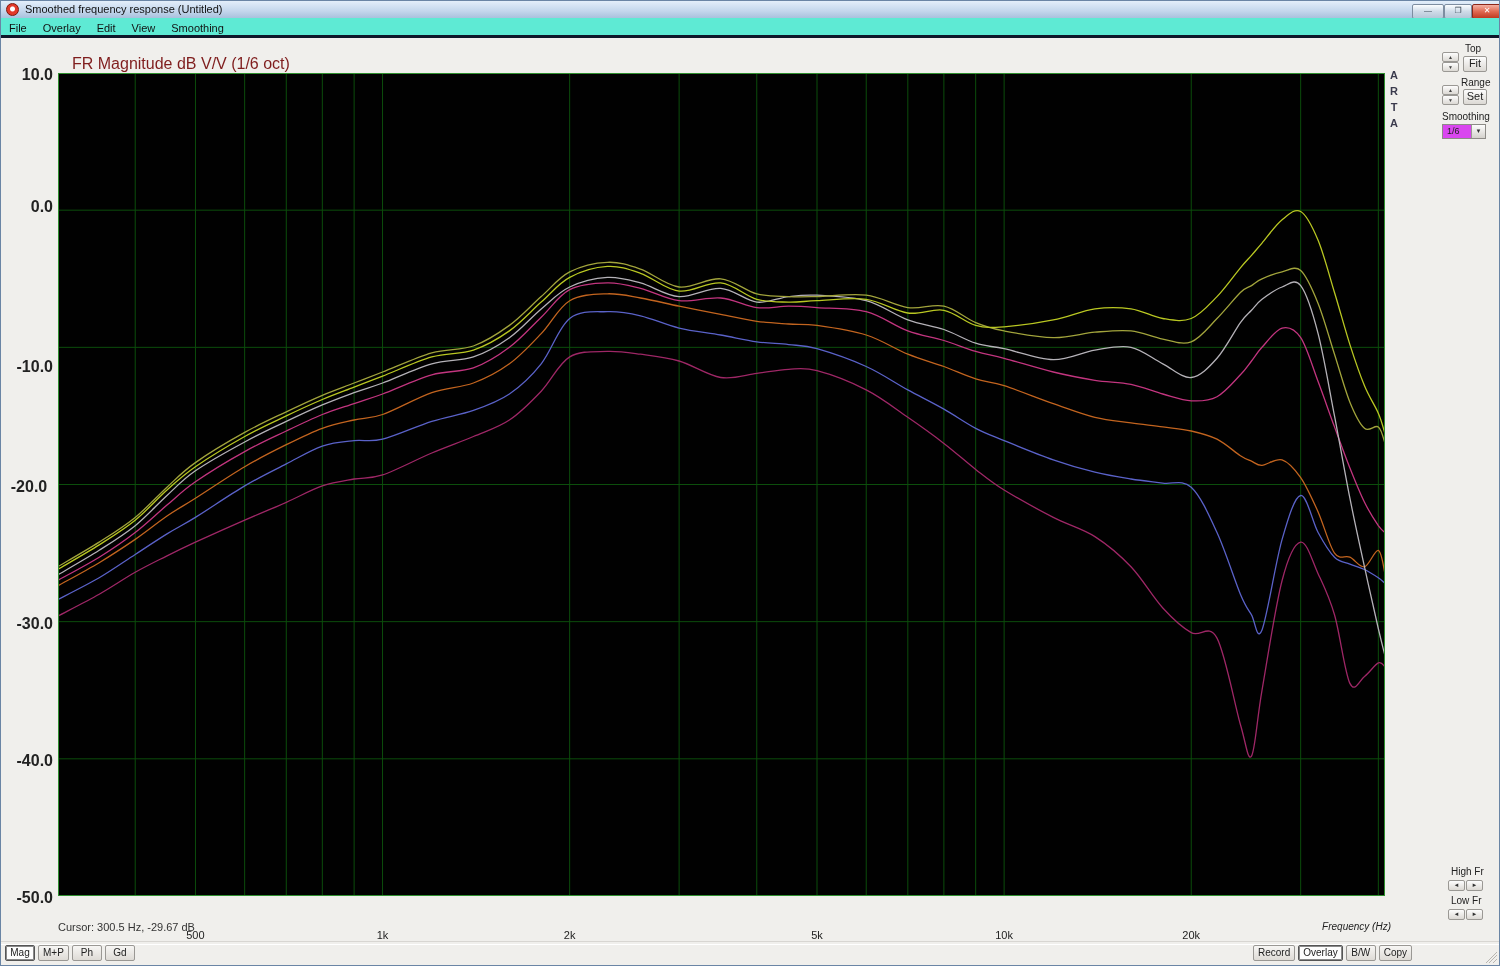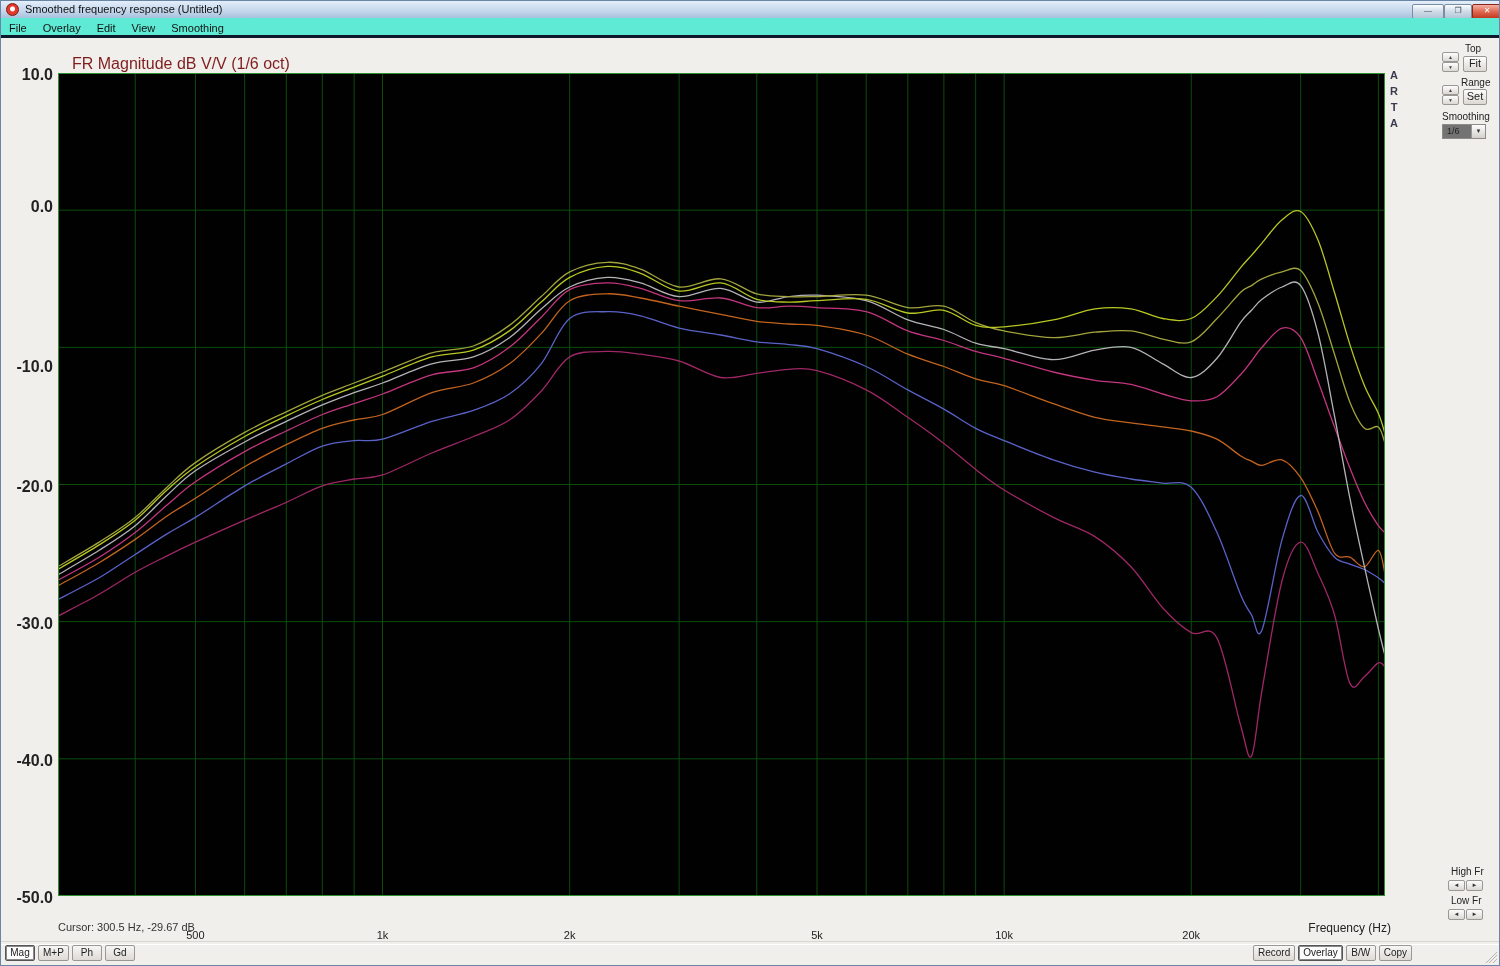--- a/index.html
+++ b/index.html
@@ -19,30 +19,30 @@
   
   #menubar{position:absolute;left:0;top:17px;width:100%;height:17px;background:#5eead4;border-bottom:3px solid #0f172a;}
   .menu-item{display:inline-block;padding:2px 8px 0 8px;font-size:11px;color:#111;cursor:default;}
   
   #plot-title{position:absolute;left:60px;top:54px;font-size:16px;color:#7f1d1d;margin-left:11px;}
   #chart-svg{position:absolute;left:57px;top:72px;background:#010101;}
   .ylab{position:absolute;left:4px;width:48px;text-align:right;font-size:16px;color:#222;font-weight:bold;}
   .xlab{position:absolute;width:44px;text-align:center;font-size:11px;color:#222;top:928px;}
   #arta-mark{position:absolute;left:1386px;top:66px;width:14px;font-size:11px;font-weight:bold;
     color:#3b3b4d;line-height:16px;text-align:center;}
-  #freq-label{position:absolute;left:1250px;top:920px;width:140px;text-align:right;font-size:12px;color:#222;}
+  #freq-label{position:absolute;left:1250px;top:920px;width:140px;text-align:right;font-size:10px;color:#222;font-style:italic;}
   #cursor-status{position:absolute;left:57px;top:920px;font-size:11px;color:#333;}
   
   .spinner{position:absolute;width:17px;height:20px;}
   .spin-half{width:17px;height:10px;border:1px solid #9a9894;box-sizing:border-box;border-radius:2px;
     background:linear-gradient(#fdfdfd,#dcd9d4);font-size:5px;line-height:8px;text-align:center;color:#444;}
   .small-label{position:absolute;font-size:10px;color:#222;}
   .small-btn{position:absolute;width:22px;height:14px;border:1px solid #9a9894;border-radius:2px;
     background:linear-gradient(#fdfdfd,#dcd9d4);font-size:11px;line-height:13px;text-align:center;color:#222;}
-  #smoothing-dd{position:absolute;left:1441px;top:123px;width:44px;height:15px;background:#737373;
+  #smoothing-dd{position:absolute;left:1441px;top:123px;width:44px;height:15px;background:#d946ef;
     border:1px solid #8d8b87;box-sizing:border-box;}
   #smoothing-dd .val{position:absolute;left:4px;top:1px;font-size:9px;color:#222;}
   #smoothing-dd .drop-btn{position:absolute;right:0;top:0;width:13px;height:13px;
     background:linear-gradient(#fdfdfd,#d4d1cc);border-left:1px solid #9a9894;font-size:6px;line-height:12px;text-align:center;color:#333;}
   .arrow-pair{position:absolute;display:flex;gap:1px;}
   .arrow-btn{width:17px;height:11px;border:1px solid #9a9894;border-radius:2px;box-sizing:border-box;
     background:linear-gradient(#fdfdfd,#dcd9d4);font-size:6px;line-height:9px;text-align:center;color:#333;}
   
   #groove{position:absolute;left:0;top:940px;width:100%;height:2px;border-top:1px solid #d8d6d2;border-bottom:1px solid #fff;}
   .bbar{position:absolute;top:944px;display:flex;gap:3px;}
@@ -106,21 +106,21 @@
       <path d="M-0.4,502.0C6.5,497.9,28.2,485.6,41.2,477.3C54.1,469.1,65.9,461.8,77.2,452.7C88.5,443.5,99.0,431.6,109.0,422.5C119.0,413.3,124.5,406.7,137.4,397.8C150.4,388.9,171.5,377.2,186.7,369.0C201.8,360.7,215.3,354.6,228.3,348.4C241.2,342.2,253.0,336.7,264.3,331.9C275.6,327.1,286.1,323.3,296.1,319.6C306.2,315.9,311.6,314.8,324.6,310.0C337.5,305.2,358.6,295.1,373.8,290.8C388.9,286.4,402.4,288.3,415.4,283.9C428.3,279.6,440.1,272.7,451.4,264.7C462.7,256.7,473.2,244.4,483.2,235.9C493.3,227.5,500.6,219.2,511.7,214.0C522.7,208.7,537.6,205.1,549.4,204.4C561.2,203.7,570.5,206.7,582.5,209.9C594.4,213.1,607.7,222.7,621.1,223.6C634.5,224.5,649.8,214.4,662.7,215.4C675.7,216.3,687.5,227.7,698.8,229.1C710.1,230.4,720.5,224.7,730.6,223.6C740.6,222.4,746.1,221.5,759.0,222.2C771.9,222.9,793.1,223.6,808.2,227.7C823.4,231.8,836.9,242.1,849.8,246.9C862.8,251.7,874.6,252.6,885.9,256.5C897.2,260.4,907.6,267.0,917.7,270.2C927.7,273.4,933.2,273.0,946.1,275.7C959.1,278.4,980.2,286.4,995.3,286.7C1010.5,286.9,1024.0,279.1,1036.9,277.1C1049.9,275.0,1061.7,272.0,1073.0,274.3C1084.3,276.6,1094.7,285.8,1104.8,290.8C1114.8,295.8,1124.2,305.4,1133.2,304.5C1142.3,303.6,1150.8,294.5,1159.0,285.3C1167.2,276.2,1176.7,257.6,1182.4,249.6C1188.2,241.6,1189.9,241.2,1193.5,237.3C1197.1,233.4,1198.9,230.2,1204.0,226.3C1209.1,222.4,1217.6,216.3,1224.1,214.0C1230.5,211.7,1236.7,204.8,1242.7,212.6C1248.7,220.4,1254.5,238.9,1260.1,260.6C1265.7,282.3,1271.2,315.5,1276.5,342.9C1281.8,370.4,1286.9,400.1,1291.9,425.2C1296.9,450.4,1301.7,472.1,1306.5,493.8C1311.2,515.5,1316.9,540.7,1320.3,555.5C1323.8,570.4,1325.9,578.4,1327.0,583.0" fill="none" stroke="#b5b2b8" stroke-width="1.3" stroke-linejoin="round"></path>
       <path d="M-0.4,493.8C6.5,489.7,28.2,477.3,41.2,469.1C54.1,460.9,65.9,453.6,77.2,444.4C88.5,435.3,99.0,423.4,109.0,414.2C119.0,405.1,124.5,398.7,137.4,389.6C150.4,380.4,171.5,367.8,186.7,359.4C201.8,350.9,215.3,345.0,228.3,338.8C241.2,332.6,253.0,327.1,264.3,322.3C275.6,317.5,286.1,313.9,296.1,310.0C306.2,306.1,311.6,304.1,324.6,299.0C337.5,294.0,358.6,284.2,373.8,279.8C388.9,275.5,402.4,277.5,415.4,273.0C428.3,268.4,440.1,260.6,451.4,252.4C462.7,244.2,473.2,232.5,483.2,223.6C493.3,214.7,500.6,204.6,511.7,198.9C522.7,193.2,537.6,189.7,549.4,189.3C561.2,188.8,570.5,192.0,582.5,196.1C594.4,200.3,607.7,212.4,621.1,214.0C634.5,215.6,649.8,204.6,662.7,205.8C675.7,206.9,687.5,217.9,698.8,220.8C710.1,223.8,720.5,223.1,730.6,223.6C740.6,224.0,746.1,223.8,759.0,223.6C771.9,223.4,793.1,220.4,808.2,222.2C823.4,224.0,836.9,232.7,849.8,234.6C862.8,236.4,874.6,230.7,885.9,233.2C897.2,235.7,907.6,245.5,917.7,249.6C927.7,253.8,933.2,255.4,946.1,257.9C959.1,260.4,980.2,264.5,995.3,264.7C1010.5,265.0,1024.0,260.4,1036.9,259.2C1049.9,258.1,1061.7,256.7,1073.0,257.9C1084.3,259.0,1094.7,264.3,1104.8,266.1C1114.8,267.9,1124.2,272.3,1133.2,268.8C1142.3,265.4,1150.8,253.8,1159.0,245.5C1167.2,237.3,1176.7,225.0,1182.4,219.5C1188.2,214.0,1189.9,214.9,1193.5,212.6C1197.1,210.3,1198.9,208.0,1204.0,205.8C1209.1,203.5,1217.6,200.3,1224.1,198.9C1230.5,197.5,1236.7,192.3,1242.7,197.5C1248.7,202.8,1254.5,216.5,1260.1,230.4C1265.7,244.4,1271.2,264.7,1276.5,281.2C1281.8,297.7,1286.9,316.9,1291.9,329.2C1296.9,341.5,1301.7,351.1,1306.5,355.3C1311.2,359.4,1316.9,351.4,1320.3,353.9C1323.8,356.4,1325.9,367.6,1327.0,370.4" fill="none" stroke="#a2a43c" stroke-width="1.3" stroke-linejoin="round"></path>
       <path d="M-0.4,496.5C6.5,492.4,28.2,480.1,41.2,471.9C54.1,463.6,65.9,456.3,77.2,447.2C88.5,438.0,99.0,425.9,109.0,417.0C119.0,408.1,124.5,402.6,137.4,393.7C150.4,384.8,171.5,372.0,186.7,363.5C201.8,355.0,215.3,349.1,228.3,342.9C241.2,336.7,253.0,331.3,264.3,326.5C275.6,321.7,286.1,318.0,296.1,314.1C306.2,310.2,311.6,308.2,324.6,303.1C337.5,298.1,358.6,288.3,373.8,283.9C388.9,279.6,402.4,281.4,415.4,277.1C428.3,272.7,440.1,265.9,451.4,257.9C462.7,249.9,473.2,238.0,483.2,229.1C493.3,220.2,500.6,210.3,511.7,204.4C522.7,198.4,537.6,194.1,549.4,193.4C561.2,192.7,570.5,196.1,582.5,200.3C594.4,204.4,607.7,216.5,621.1,218.1C634.5,219.7,649.8,208.5,662.7,209.9C675.7,211.2,687.5,223.1,698.8,226.3C710.1,229.5,720.5,228.8,730.6,229.1C740.6,229.3,746.1,228.2,759.0,227.7C771.9,227.2,793.1,224.3,808.2,226.3C823.4,228.4,836.9,238.2,849.8,240.0C862.8,241.9,874.6,235.2,885.9,237.3C897.2,239.4,907.6,249.6,917.7,252.4C927.7,255.1,933.2,254.7,946.1,253.8C959.1,252.8,980.2,249.9,995.3,246.9C1010.5,243.9,1024.0,237.8,1036.9,235.9C1049.9,234.1,1061.7,234.3,1073.0,235.9C1084.3,237.5,1094.7,243.9,1104.8,245.5C1114.8,247.1,1124.2,249.2,1133.2,245.5C1142.3,241.9,1150.8,232.0,1159.0,223.6C1167.2,215.1,1176.7,201.6,1182.4,194.8C1188.2,187.9,1189.9,186.5,1193.5,182.4C1197.1,178.3,1198.9,176.0,1204.0,170.1C1209.1,164.1,1217.6,152.0,1224.1,146.8C1230.5,141.5,1236.7,135.1,1242.7,138.5C1248.7,142.0,1254.5,153.9,1260.1,167.3C1265.7,180.8,1271.2,202.1,1276.5,219.5C1281.8,236.8,1286.9,256.0,1291.9,271.6C1296.9,287.1,1301.7,301.3,1306.5,312.7C1311.2,324.2,1316.9,332.2,1320.3,340.2C1323.8,348.2,1325.9,357.3,1327.0,360.7" fill="none" stroke="#b9c722" stroke-width="1.3" stroke-linejoin="round"></path>
       <rect x="0.5" y="0.5" width="1326" height="822" fill="none" stroke="#2f8f2f" stroke-width="1"></rect>
     </svg>
 
   <div id="y-axis">
       <div class="ylab" style="top: 65px;">10.0</div>
       <div class="ylab" style="top: 197px;">0.0</div>
       <div class="ylab" style="top: 339.333px; margin-top: 18px;">-10.0</div>
-      <div class="ylab" style="top: 476.5px;">-20.0</div>
+      <div class="ylab" style="top: 476.5px; text-align: center;">-20.0</div>
       <div class="ylab" style="top: 613.667px;">-30.0</div>
       <div class="ylab" style="top: 750.833px;">-40.0</div>
       <div class="ylab" style="top: 888px;">-50.0</div>
     </div>
   <div id="x-axis">
       <div class="xlab" style="left: 172.444px;">500</div>
       <div class="xlab" style="left: 359.553px;">1k</div>
       <div class="xlab" style="left: 546.662px;">2k</div>
       <div class="xlab" style="left: 794.007px;">5k</div>
       <div class="xlab" style="left: 981.116px;">10k</div>

